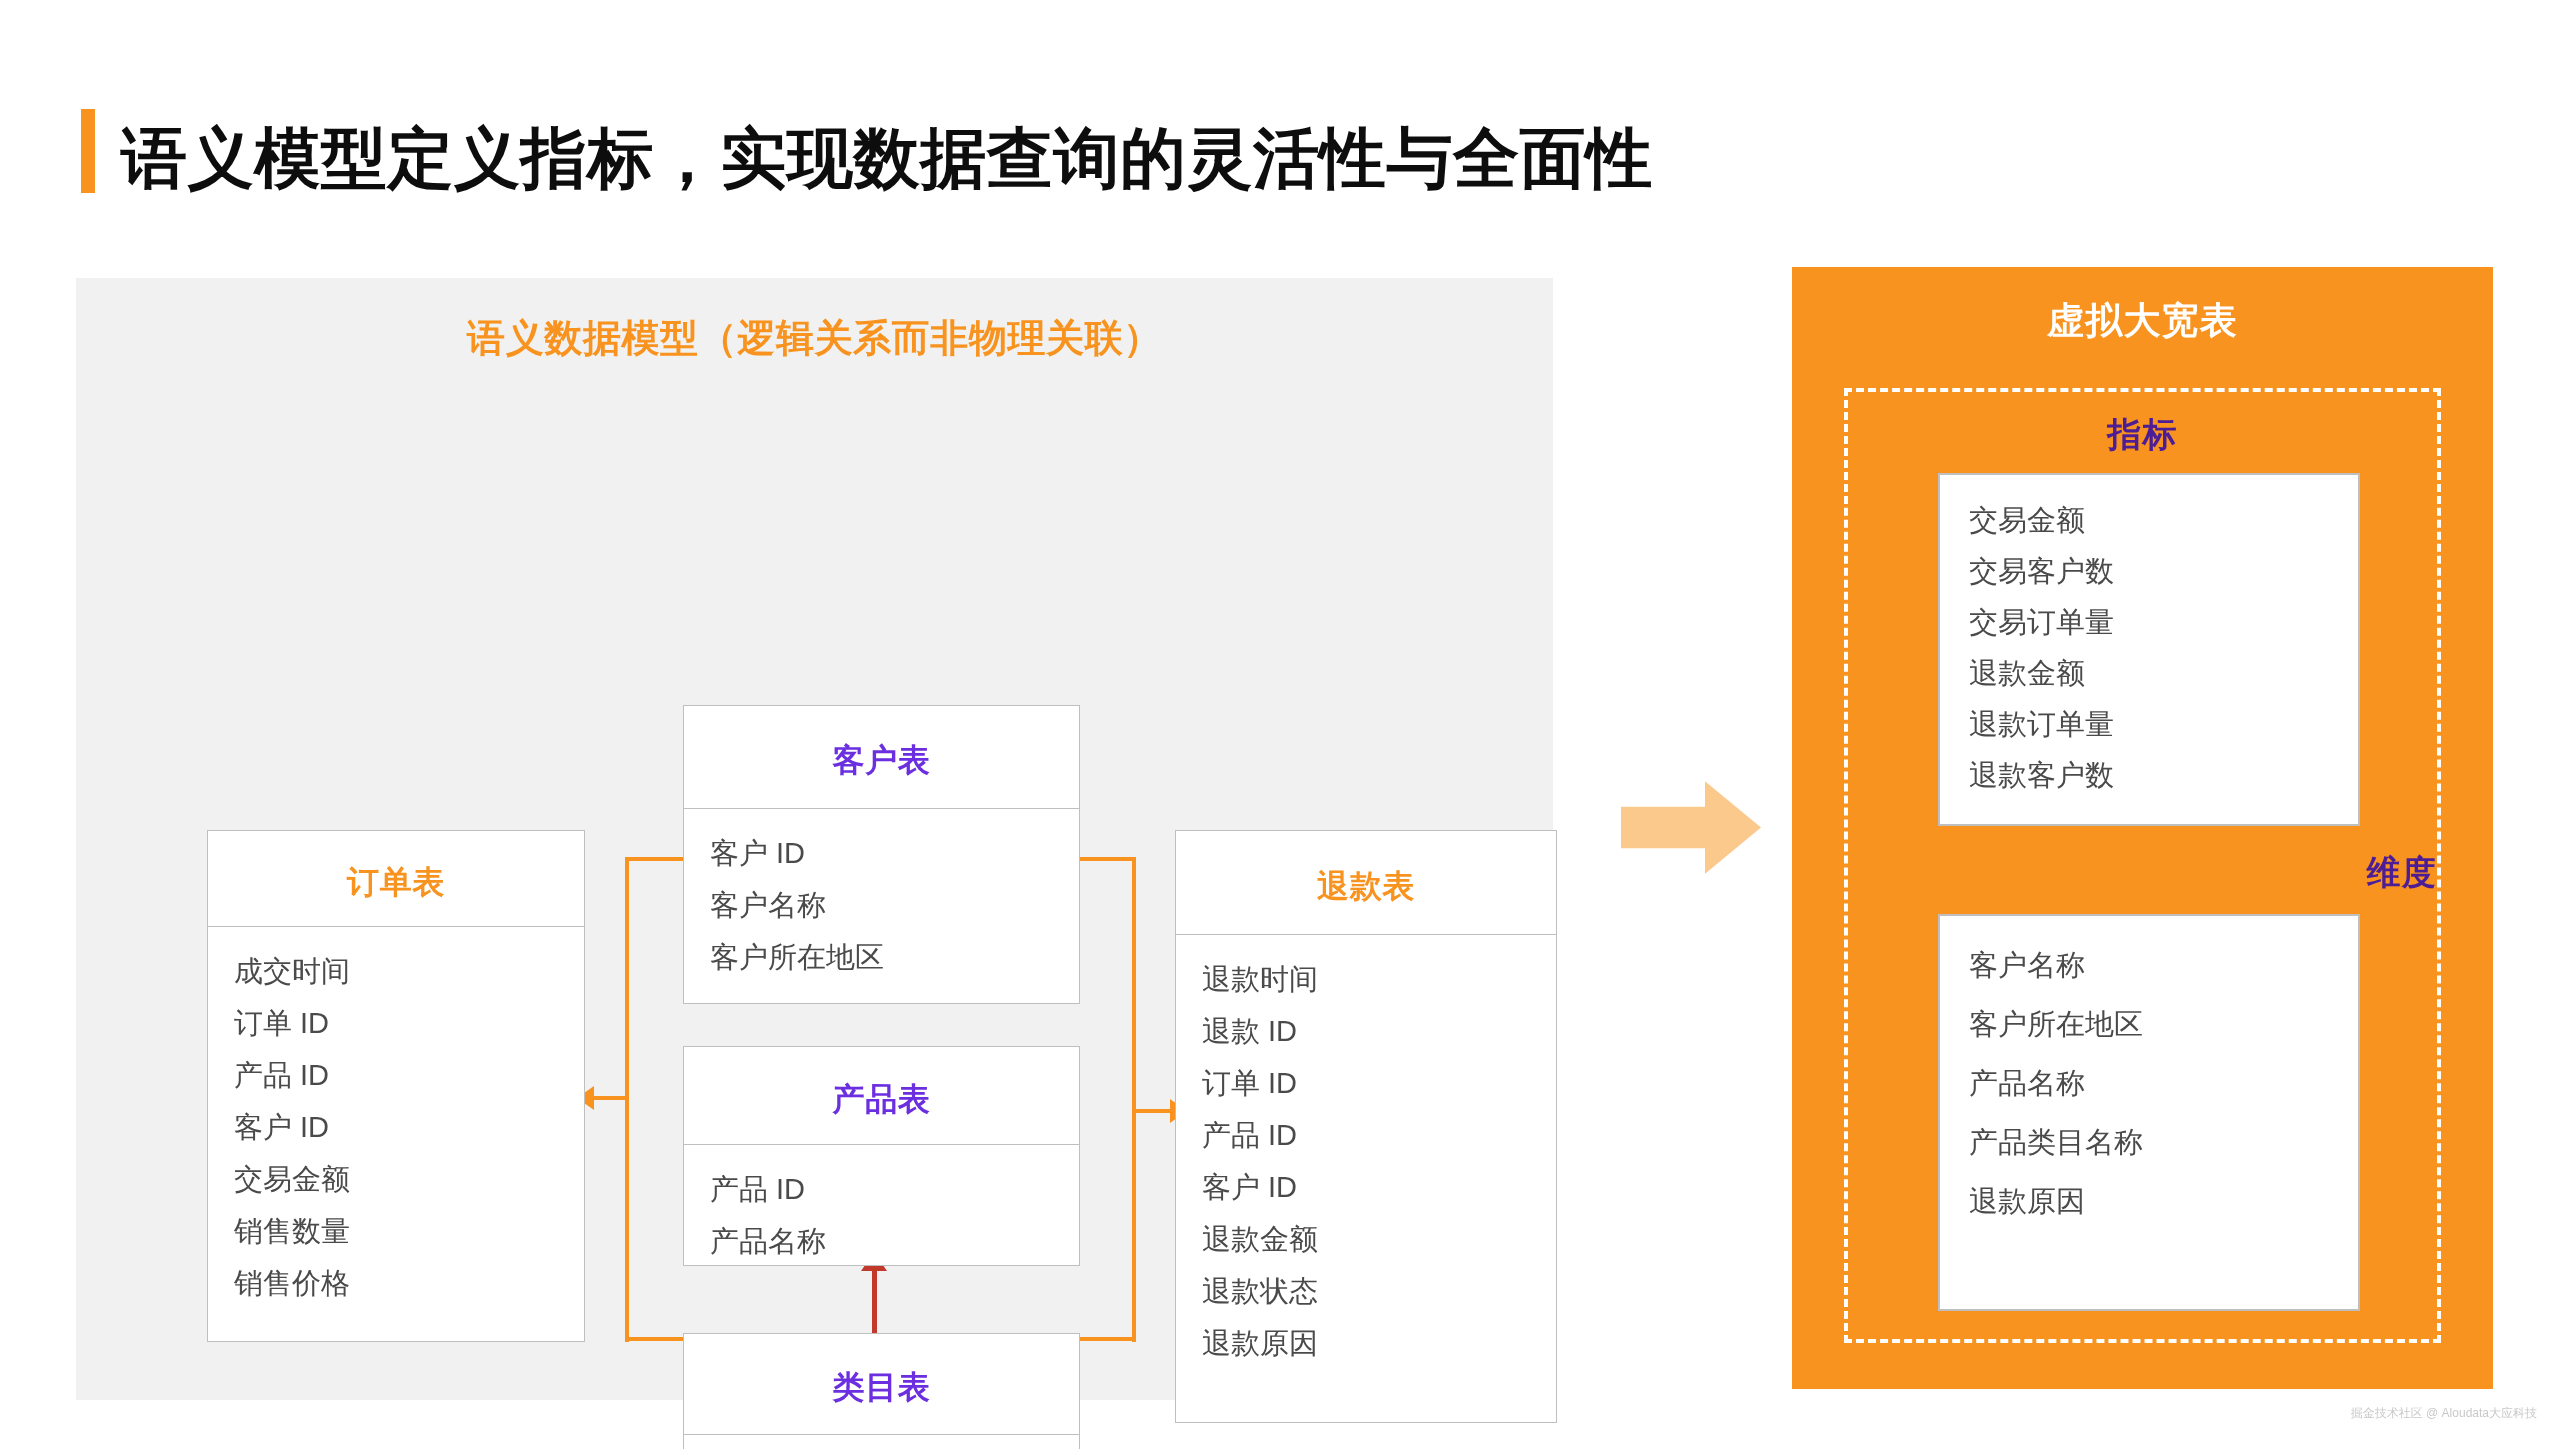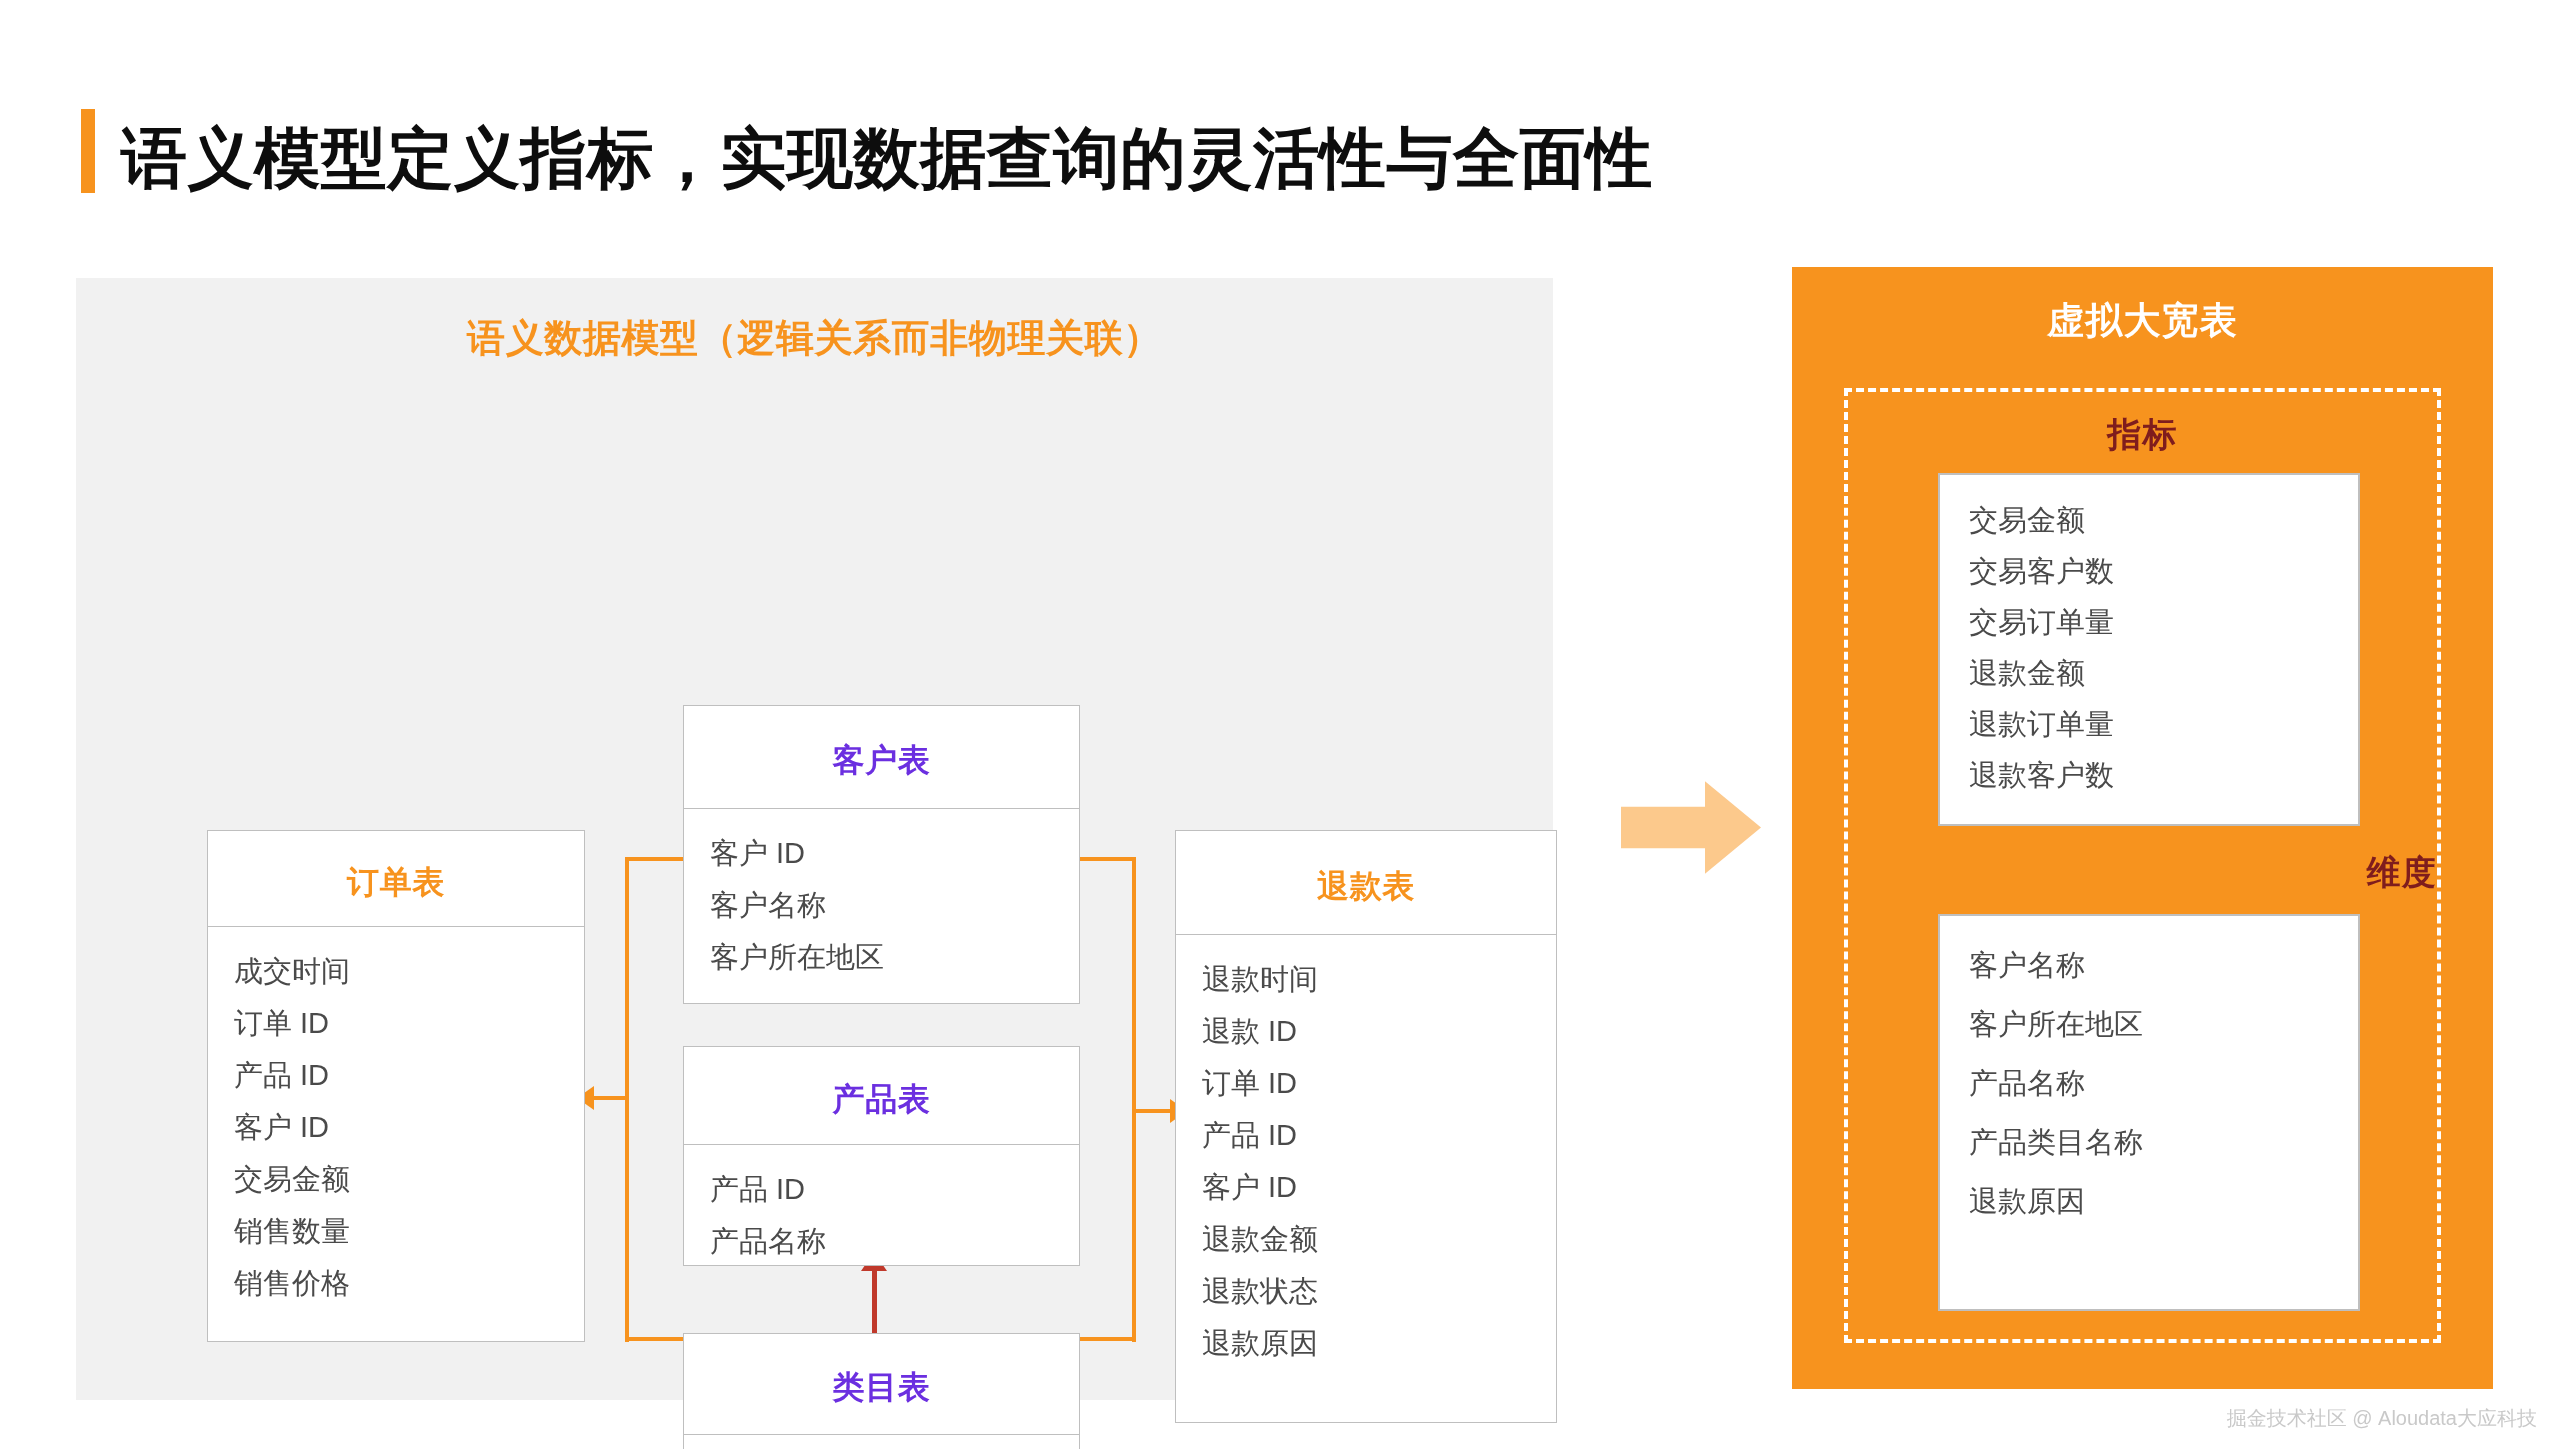--- a/index.html
+++ b/index.html
@@ -118,39 +118,39 @@
     text-align:center;
     font-size:37px; font-weight:bold; color:#ffffff; letter-spacing:1.2px;
   }
   #dashed-box {
     position:absolute; left:52px; top:121px;
     width:597px; height:955px;
     border:4.3px dashed #ffffff;
   }
   .section-title {
     text-align:center;
-    font-size:34px; font-weight:bold; color:#7f1d1d; letter-spacing:1.2px;
+    font-size:34px; font-weight:bold; color:#4c1d95; letter-spacing:1.2px;
   }
   .white-card {
     background:#ffffff;
     border:2.4px solid #BFBFBF;
     padding:19.5px 0 17px 29px;
   }
   .white-card .tbl-field { line-height:51px; }
 
   #metrics-title { position:absolute; left:0; top:19.5px; width:100%; }
   #metrics-card  { position:absolute; left:90px; top:81px; width:422px; height:353px; }
   #dims-title    { position:absolute; left:0; top:458px; width:100%;text-align:right; }
   #dims-card     { position:absolute; left:90px; top:522px; width:422px; height:397px; }
   #dims-card .tbl-field { line-height:59px; }
 
   
   #watermark {
     position:absolute; right:39px; top:1405px;
-    font-size:20px; color:#C9C9C9; white-space:nowrap;
+    font-size:12px; color:#C9C9C9; white-space:nowrap;
   }
 </style>
 </head>
 <body>
 
 <div id="page-header">
   <div id="title-accent"></div>
   <div id="page-title">语义模型定义指标，实现数据查询的灵活性与全面性</div>
 </div>
 

